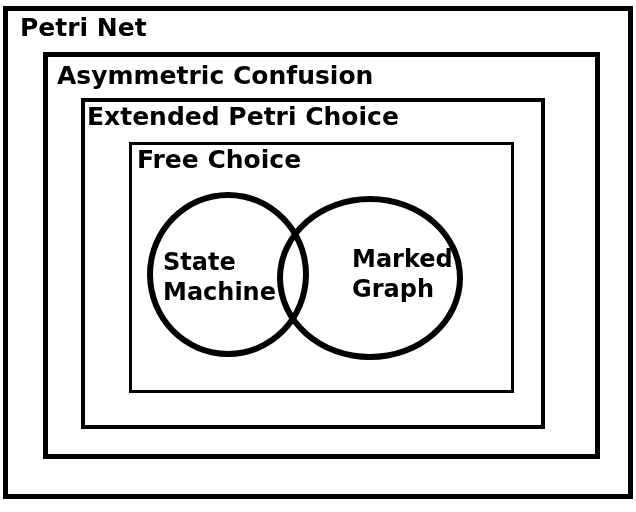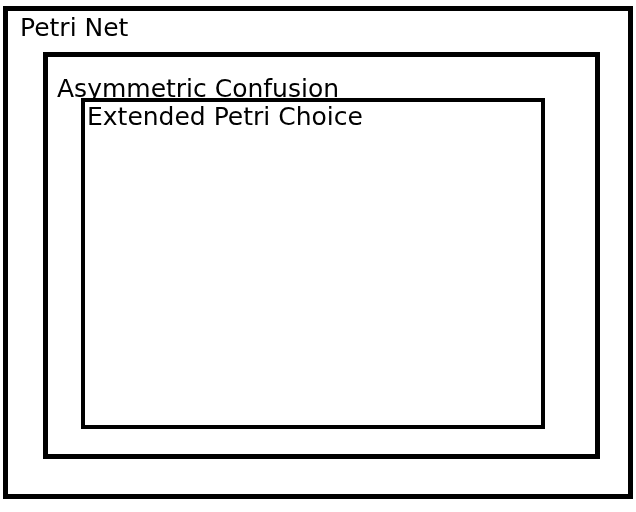--- a/index.html
+++ b/index.html
@@ -8,20 +8,21 @@
     background: #ffffff;
   }
   .canvas {
     position: relative;
     width: 636px;
     height: 512px;
     background: #ffffff;
     font-family: "DejaVu Sans", "Liberation Sans", sans-serif;
     color: #000000;
     overflow: hidden;
+    font-weight: bold;
   }
   .set-rect {
     position: absolute;
     box-sizing: border-box;
     background: transparent;
   }
   .rect-petri {
     left: 3px; top: 6px;
     width: 630px; height: 493px;
     border: 5px solid #000;
@@ -42,21 +43,21 @@
     border: 3px solid #000;
   }
   .set-label {
     position: absolute;
     font-size: 25px;
     line-height: 30px;
     white-space: nowrap;
     color: #000;
   }
   .label-petri { left: 12px; top: 2px; }
-  .label-asym  { left: 9px;  top: 17px; }
+  .label-asym  { left: 9px;  top: 4px; }
   .label-efc   { left: 2px;  top: 0px; }
   .label-fc    { left: 5px;  top: 0px; }
   .set-ellipse {
     position: absolute;
     box-sizing: border-box;
     border: 6px solid #000;
     border-radius: 50%;
     background: transparent;
   }
   .ellipse-sm {
@@ -84,17 +85,29 @@
 
   <div class="set-rect rect-petri">
     <span class="set-label label-petri">Petri Net</span>
 
     <div class="set-rect rect-asym">
       <span class="set-label label-asym">Asymmetric Confusion</span>
 
       <div class="set-rect rect-efc">
         <span class="set-label label-efc">Extended Petri Choice</span>
 
+        <div class="set-rect rect-fc">
+          <span class="set-label label-fc">Free Choice</span>
+
+          <div class="set-ellipse ellipse-sm">
+            <span class="ellipse-label label-sm">State Machine</span>
+          </div>
+
+          <div class="set-ellipse ellipse-mg">
+            <span class="ellipse-label label-mg">Marked Graph</span>
+          </div>
+
+        </div>
       </div>
     </div>
   </div>
 
 </div>
 
 </body></html>

